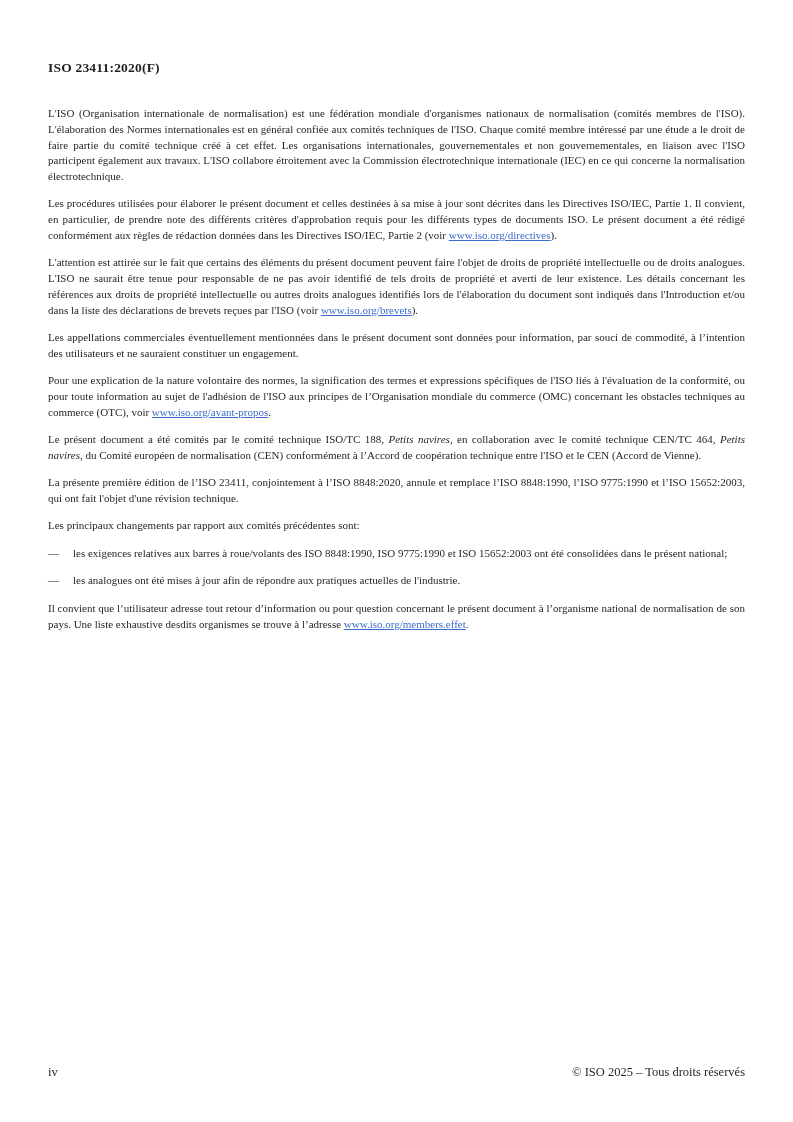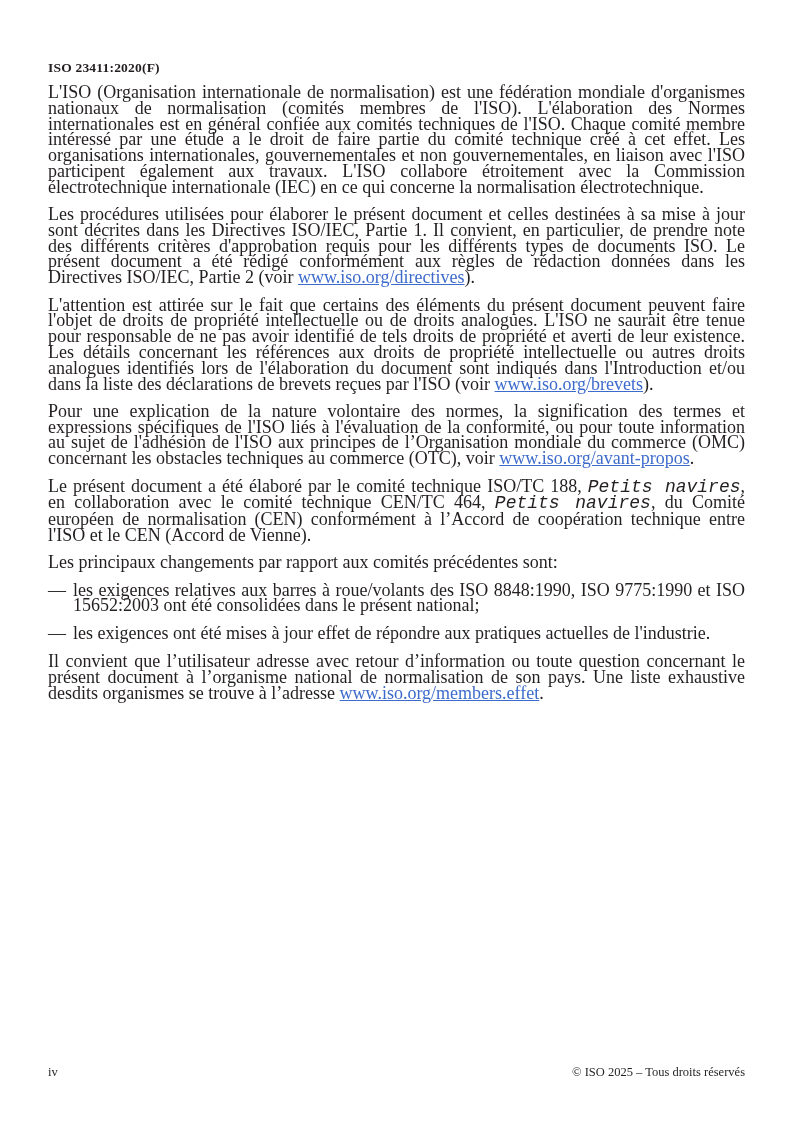--- a/index.html
+++ b/index.html
@@ -19,34 +19,34 @@
     font-weight: bold;
     letter-spacing: 0.2px;
   }
   h1.page-title {
     margin: 36px 0 0 0;
     font-size: 23.5px;
     font-weight: bold;
     letter-spacing: 0.2px;
   }
   .content {
-    margin-top: 9px;
-    font-size: 18px;
+    margin-top: 30px;
+    font-size: 11px;
     line-height: 15.8px;
     text-align: justify;
   }
   .content p.para { margin: 0 0 11.5px 0; }
   .content .list-item { display: flex; margin: 0 0 12px 0; }
   .content .dash { flex: none; width: 25px; }
   .content .li-text { flex: 1; text-align: justify; }
   a.doc-link {
     color: var(--link-color, #3d6bcc);
     cursor: pointer;
   }
-  em { font-style: italic; font-family: Liberation Mono, monospace; }
+  em { font-style: italic; }
   footer.page-footer {
     position: absolute;
     left: 48px;
     right: 48px;
     bottom: 42px;
     display: flex;
     justify-content: space-between;
     align-items: flex-start;
     font-size: 12.5px;
   }
@@ -56,31 +56,33 @@
 
 <div class="page" style="--text-color: #231f20; --link-color: #3d6bcc;">
   <div class="inner">
     <div class="running-header">
       <span>ISO 23411:2020(F)</span>
     </div>
     <main class="content">
         <p class="para"><span>L'ISO (Organisation internationale de normalisation) est une fédération mondiale d'organismes nationaux de normalisation (comités membres de l'ISO). L'élaboration des Normes internationales est en général confiée aux comités techniques de l'ISO. Chaque comité membre intéressé par une étude a le droit de faire partie du comité technique créé à cet effet. Les organisations internationales, gouvernementales et non gouvernementales, en liaison avec l'ISO participent également aux travaux. L'ISO collabore étroitement avec la Commission électrotechnique internationale (IEC) en ce qui concerne la normalisation électrotechnique.</span></p>
         <p class="para"><span>Les procédures utilisées pour élaborer le présent document et celles destinées à sa mise à jour sont décrites dans les Directives ISO/IEC, Partie 1. Il convient, en particulier, de prendre note des différents critères d'approbation requis pour les différents types de documents ISO. Le présent document a été rédigé conformément aux règles de rédaction données dans les Directives ISO/IEC, Partie 2 (voir </span><a class="doc-link" href="#">www.iso.org/directives</a><span>).</span></p>
         <p class="para"><span>L'attention est attirée sur le fait que certains des éléments du présent document peuvent faire l'objet de droits de propriété intellectuelle ou de droits analogues. L'ISO ne saurait être tenue pour responsable de ne pas avoir identifié de tels droits de propriété et averti de leur existence. Les détails concernant les références aux droits de propriété intellectuelle ou autres droits analogues identifiés lors de l'élaboration du document sont indiqués dans l'Introduction et/ou dans la liste des déclarations de brevets reçues par l'ISO (voir </span><a class="doc-link" href="#">www.iso.org/brevets</a><span>).</span></p>
+        <p class="para"><span>Les appellations commerciales éventuellement mentionnées dans le présent document sont données pour information, par souci de commodité, à l’intention des utilisateurs et ne sauraient constituer un engagement.</span></p>
         <p class="para"><span>Pour une explication de la nature volontaire des normes, la signification des termes et expressions spécifiques de l'ISO liés à l'évaluation de la conformité, ou pour toute information au sujet de l'adhésion de l'ISO aux principes de l’Organisation mondiale du commerce (OMC) concernant les obstacles techniques au commerce (OTC), voir </span><a class="doc-link" href="#">www.iso.org/avant-propos</a><span>.</span></p>
-        <p class="para"><span>Le présent document a été élaboré par le comité technique ISO/TC 188, </span><em>Petits navires</em><span>, en collaboration avec le comité technique CEN/TC 464, </span><em>Petits navires</em><span>, du Comité européen de normalisation (CEN) conformément à l’Accord de coopération technique entre l'ISO et le CEN (Accord de Vienne).</span></p>
+        <p class="para"><span>Le présent document a été comités par le comité technique ISO/TC 188, </span><em>Petits navires</em><span>, en collaboration avec le comité technique CEN/TC 464, </span><em>Petits navires</em><span>, du Comité européen de normalisation (CEN) conformément à l’Accord de coopération technique entre l'ISO et le CEN (Accord de Vienne).</span></p>
+        <p class="para"><span>La présente première édition de l’ISO 23411, conjointement à l’ISO 8848:2020, annule et remplace l’ISO 8848:1990, l’ISO 9775:1990 et l’ISO 15652:2003, qui ont fait l'objet d'une révision technique.</span></p>
         <p class="para"><span>Les principaux changements par rapport aux comités précédentes sont:</span></p>
         <div class="list-item">
           <span class="dash">—</span>
           <span class="li-text"><span>les exigences relatives aux barres à roue/volants des ISO 8848:1990, ISO 9775:1990 et ISO 15652:2003 ont été consolidées dans le présent national;</span></span>
         </div>
         <div class="list-item">
           <span class="dash">—</span>
-          <span class="li-text"><span>les exigences ont été mises à jour effet de répondre aux pratiques actuelles de l'industrie.</span></span>
+          <span class="li-text"><span>les analogues ont été mises à jour afin de répondre aux pratiques actuelles de l'industrie.</span></span>
         </div>
-        <p class="para"><span>Il convient que l’utilisateur adresse avec retour d’information ou toute question concernant le présent document à l’organisme national de normalisation de son pays. Une liste exhaustive desdits organismes se trouve à l’adresse </span><a class="doc-link" href="#">www.iso.org/members.effet</a><span>.</span></p>
+        <p class="para"><span>Il convient que l’utilisateur adresse tout retour d’information ou pour question concernant le présent document à l’organisme national de normalisation de son pays. Une liste exhaustive desdits organismes se trouve à l’adresse </span><a class="doc-link" href="#">www.iso.org/members.effet</a><span>.</span></p>
       </main>
   </div>
   <footer class="page-footer">
     <span>iv</span>
     <span>© ISO 2025 – Tous droits réservés</span>
   </footer>
 </div>
 
 </body></html>

